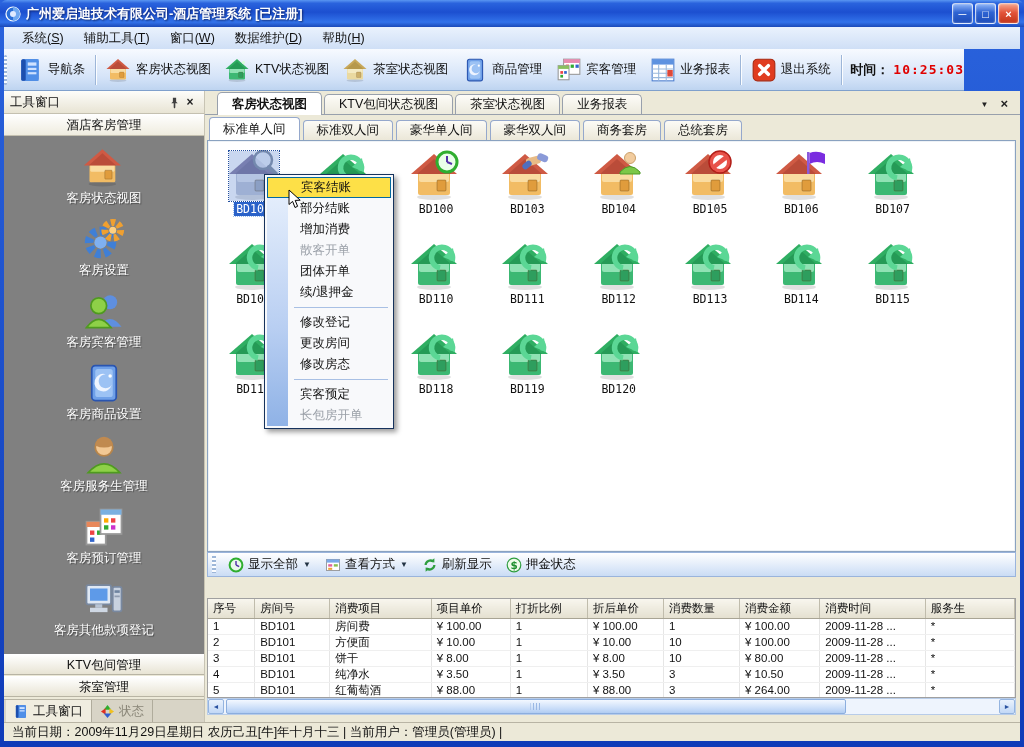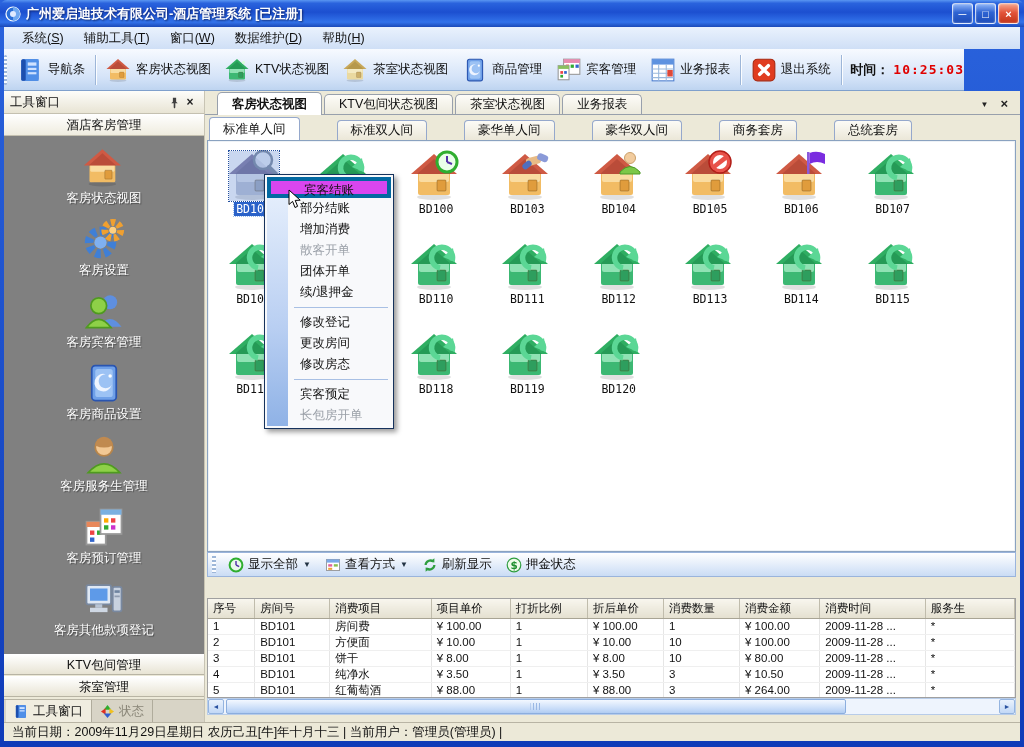--- a/index.html
+++ b/index.html
@@ -59,39 +59,39 @@
   .main { position:absolute; left:201px; top:0; width:815px; height:631px; background:#ece9d8; }
   .tabstrip { position:absolute; top:0; left:0; right:0; height:24px; display:flex; align-items:flex-end; padding-left:12px; border-bottom:1px solid #98a0ac; }
   .mtab { height:20px; line-height:19px; padding:0 14px; border:1px solid #98a0ac; border-bottom:none; border-radius:5px 5px 0 0;
     margin-right:2px; background:linear-gradient(#fdfcf8,#eceadd); cursor:pointer; white-space:nowrap; }
   .mtab.active { background:#fff; font-weight:bold; height:23px; line-height:22px; margin-bottom:-1px; }
   .tabctl { margin-left:auto; display:flex; gap:12px; align-items:center; padding:0 12px 5px 0; }
   .tabctl span { cursor:pointer; color:#222; }
   .tc-drop { font-size:8px; }
   .tc-close { font-size:13px; font-weight:bold; line-height:10px; }
 
-  .subtabs { position:absolute; top:24px; left:0; right:0; height:25px; display:flex; align-items:flex-end; padding-left:4px;gap:34px; }
+  .subtabs { position:absolute; top:24px; left:0; right:0; height:25px; display:flex; align-items:flex-end; padding-left:4px; }
   .stab { height:20px; line-height:19px; padding:0 13px; border:1px solid #95a8cc; border-bottom:none; border-radius:4px 4px 0 0;
     margin-right:3px; background:linear-gradient(#fcfbf6,#ebe7d8); cursor:pointer; white-space:nowrap; }
   .stab.active { background:#fff; height:23px; line-height:22px; }
 
   .roompanel { position:absolute; top:49px; left:2px; width:809px; height:412px; background:#fff; border:1px solid #8aa2c0; box-shadow:inset 0 0 0 1px #eef2f6; }
   .cell { position:absolute; width:91px; text-align:center; cursor:pointer; z-index:1; }
   .ricon { position:relative; width:52px; height:52px; margin:0 auto; }
   .rlabel { font-family:"DejaVu Sans Mono",monospace; font-size:11.5px; display:inline-block; padding:0 2px; margin-top:0; }
   .cell.sel .rlabel { background:#2a62c9; color:#fff; outline:1px dotted #9cc0f0; }
   .cell.sel .ricon::after { content:""; position:absolute; inset:1px; background:rgba(60,110,200,.28); outline:1px dotted #24509e; }
 
   
   .ctxmenu { position:absolute; left:56px; top:33px; width:130px; z-index:20; background:#f8f9fb; border:1px solid #16325c;
     box-shadow:3px 3px 5px rgba(0,0,0,.4); padding:2px; }
   .ctx-strip { position:absolute; left:2px; top:2px; bottom:2px; width:21px; background:linear-gradient(180deg,#eaf2fd 0%,#b9cff2 60%,#8fb2e6 100%); }
   .cmi { position:relative; height:21px; line-height:21px; padding-left:33px; cursor:pointer; color:#111; z-index:2; white-space:nowrap; }
   .cmi.disabled { color:#9aa0a8; cursor:default; }
-  .cmi.hl { background:#d946ef; border:4px solid #0369a1; line-height:19px; }
+  .cmi.hl { background:#fde047; border:1px solid #0369a1; line-height:19px; }
   .cmsep { position:relative; z-index:2; height:1px; background:#a8c0e4; margin:4px 3px 4px 27px; }
   .cursor { position:absolute; z-index:30; }
 
   
   .actionbar { position:absolute; top:461px; left:2px; width:809px; height:25px; background:linear-gradient(#ffffff,#cadcf5);
     border:1px solid #9ab4dc; display:flex; align-items:center; padding-left:4px; }
   .agrip { width:4px; height:17px; margin-right:5px; background:repeating-linear-gradient(180deg,#9db6d8 0 2px,rgba(255,255,255,.9) 2px 4px); }
   .abitem { display:flex; align-items:center; gap:4px; padding:0 7px; cursor:pointer; white-space:nowrap; }
   .abitem svg { width:16px; height:16px; }
   .abarrow { font-size:8px; color:#234; margin-left:1px; }

